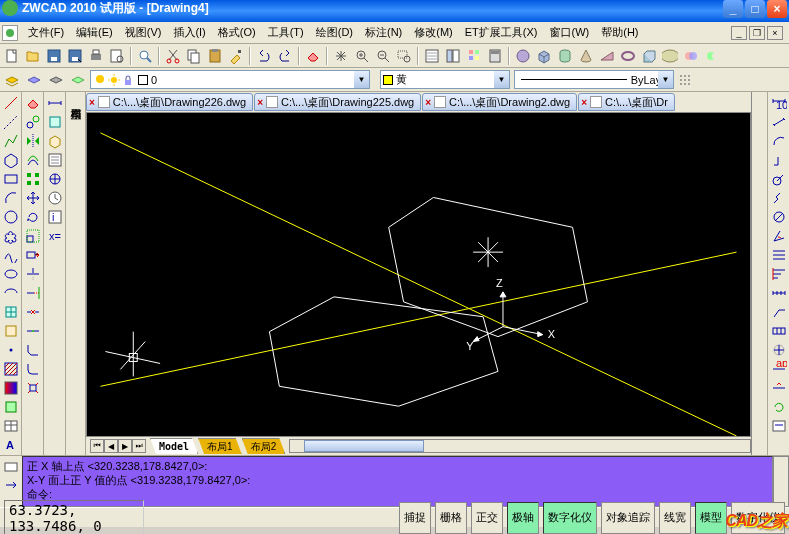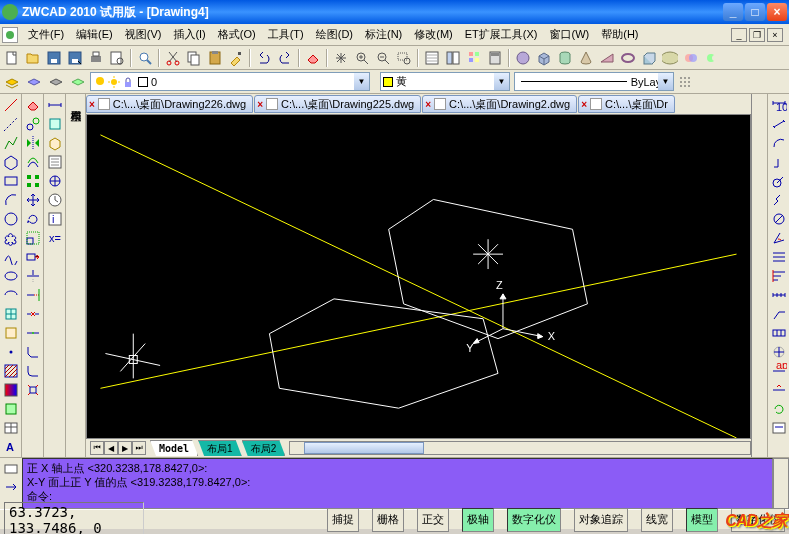--- a/index.html
+++ b/index.html
@@ -1,17 +1,17 @@
 <!DOCTYPE html>
 <html><head>
 <meta charset="utf-8">
 <style>
 *{margin:0;padding:0;box-sizing:border-box;font-family:"Microsoft YaHei","SimSun",sans-serif;font-size:11px;user-select:none}
 body{width:789px;height:534px;background:#d4d0c8;overflow:hidden;position:relative}
-.titlebar{height:22px;background:linear-gradient(to bottom,#0058e1,#3a93ff,#0058e1);display:flex;align-items:center;padding:12px 2px;color:#fff}
+.titlebar{height:22px;background:linear-gradient(to bottom,#0058e1,#3a93ff,#0058e1);display:flex;align-items:flex-start;padding:0 2px;color:#fff}
 .titlebar .app-icon{width:16px;height:16px;background:#4caf50;border-radius:50%;margin-right:4px;flex-shrink:0}
 .titlebar .title{flex:1;font-weight:bold;font-size:12px}
 .winbtns{display:flex;gap:2px}
 .winbtn{width:20px;height:18px;border-radius:3px;display:flex;align-items:center;justify-content:center;color:#fff;font-size:12px;font-weight:bold}
 .winbtn.min,.winbtn.max{background:linear-gradient(to bottom,#6ca8ff,#3a7bd5)}
 .winbtn.close{background:linear-gradient(to bottom,#ff8a65,#e84118)}
 .menubar{height:22px;background:#ece9d8;display:flex;align-items:center;padding:0 2px;border-bottom:1px solid #aca899}
 .menubar .app-icon2{width:16px;height:16px;background:#fff;border:1px solid #999;margin-right:4px;display:flex;align-items:center;justify-content:center}
 .menubar .app-icon2::before{content:"";width:8px;height:8px;background:#4caf50;border-radius:50%}
 .menu-item{padding:2px 6px;cursor:default}
@@ -33,31 +33,31 @@
 .canvas-area{flex:1;display:flex;flex-direction:column;background:#ece9d8}
 .doc-tabs{height:20px;background:#ece9d8;display:flex;align-items:center;overflow:hidden}
 .doc-tab{height:18px;background:linear-gradient(to bottom,#e8f0ff,#c1d2ee);border:1px solid #7a96bf;border-radius:3px 3px 0 0;padding:0 6px 0 2px;display:flex;align-items:center;gap:3px;margin-right:1px;font-size:10px;white-space:nowrap}
 .doc-tab .x{color:#c00;font-weight:bold;font-size:10px}
 .doc-tab .di{width:12px;height:12px;background:#fff;border:1px solid #999;display:inline-block}
 .canvas{flex:1;background:#000;position:relative;border:1px solid #888}
 .canvas svg{position:absolute;top:0;left:0;width:100%;height:100%}
 .layout-tabs{height:18px;background:#ece9d8;display:flex;align-items:center;padding-left:4px}
 .nav-btns{display:flex;margin-right:4px}
 .nav-btn{width:14px;height:14px;background:#ece9d8;border:1px solid #888;display:flex;align-items:center;justify-content:center;font-size:8px}
-.ltab{height:16px;background:#14b8a6;border:1px solid #888;border-bottom:none;padding:0 8px;font-size:10px;display:flex;align-items:center;position:relative;clip-path:polygon(0 0,calc(100% - 6px) 0,100% 100%,6px 100%)}
+.ltab{height:16px;background:#eab308;border:1px solid #888;border-bottom:none;padding:0 8px;font-size:10px;display:flex;align-items:center;position:relative;clip-path:polygon(0 0,calc(100% - 6px) 0,100% 100%,6px 100%)}
 .ltab.active{background:#fff;font-weight:bold;font-family:monospace}
 .hscroll{flex:1;height:14px;background:#ece9d8;border:1px solid #888;margin-left:4px;position:relative}
 .hscroll .thumb{position:absolute;left:14px;top:0;width:120px;height:12px;background:linear-gradient(to bottom,#e5f0ff,#b3c8e8);border:1px solid #7a96bf}
 .cmd-area{height:52px;background:#ece9d8;border-top:1px solid #aca899;display:flex}
 .cmd-btns{width:22px;display:flex;flex-direction:column;align-items:center;padding-top:2px}
 .cmd-text{flex:1;background:#8b5cf6;border:1px inset #888;padding:2px 4px;font-family:"SimSun",monospace;font-size:11px;line-height:14px;overflow:hidden}
 .cmd-scroll{width:16px;background:#ece9d8;border:1px solid #888}
 .statusbar{height:20px;background:#ece9d8;border-top:1px solid #fff;display:flex;align-items:center;padding:0 4px}
 .coord{width:140px;border:1px inset #ccc;padding:1px 4px;font-size:14px;font-family:monospace}
-.sbtn{height:24px;padding:0 4px;border:1px solid #888;background:#ece9d8;margin-left:13px;font-size:11px;display:flex;align-items:center}
+.sbtn{height:32px;padding:0 4px;border:1px solid #888;background:#ece9d8;margin-left:4px;font-size:11px;display:flex;align-items:center}
 .sbtn.active{border:1px inset #888;background:#86efac}
 .watermark{position:absolute;right:2px;bottom:2px;font-size:16px;font-weight:bold;font-style:italic;color:#e84118;text-shadow:1px 1px 0 #ff0,2px 2px 2px rgba(0,0,0,.5);font-family:Arial;letter-spacing:-1px;pointer-events:none}
 </style>
 </head>
 <body>
 
 <div class="titlebar">
   <div class="app-icon"></div>
   <div class="title">ZWCAD 2010 试用版 - [Drawing4]</div>
   <div class="winbtns">

